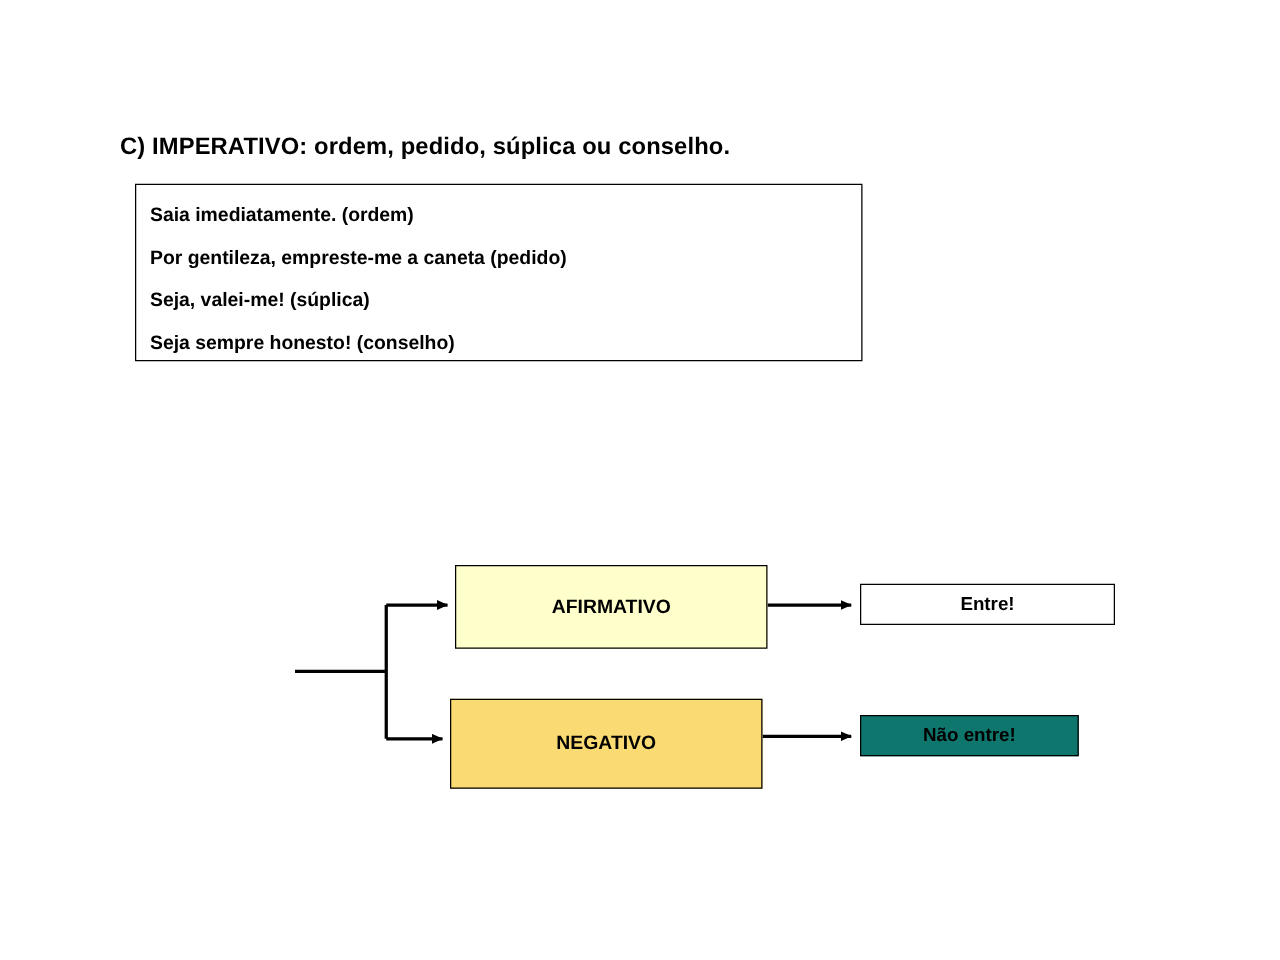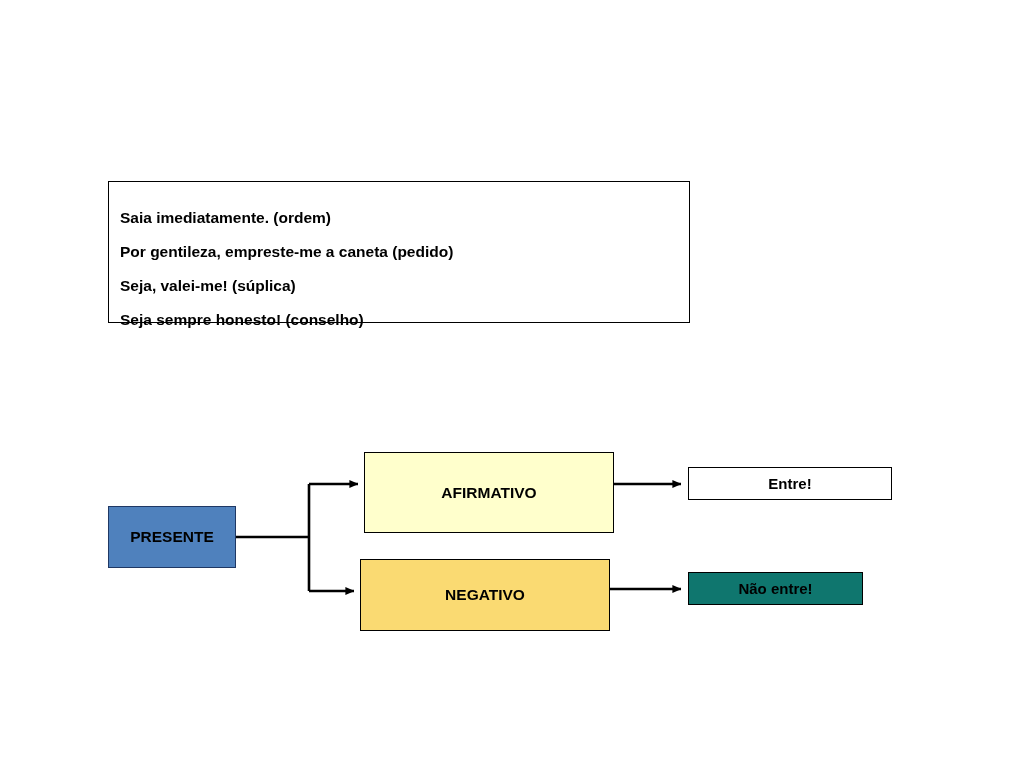--- a/index.html
+++ b/index.html
@@ -30,27 +30,27 @@
     font-size: 19px;
     font-weight: bold;
     letter-spacing: 0.1px;
     white-space: nowrap;
   }
 
   
   .examples-box {
     position: absolute;
     left: 108px;
-    top: 181px;
+    top: 147px;
     width: 582px;
     height: 142px;
     border: 1px solid #000000;
     box-sizing: border-box;
     background: #ffffff;
-    padding-top: 19px;
+    padding-top: 8px;
   }
   .example-line {
     font-size: 15.5px;
     font-weight: bold;
     margin: 0 0 0 11px;
     line-height: 34px;
     white-space: nowrap;
   }
 
   
@@ -80,21 +80,21 @@
     background: #4f81bd;
     border: 1px solid #1f3864;
     font-size: 15.5px;
     color: #000000;
   }
 
   .node-afirmativo {
     left: 364px;
     top: 452px;
     width: 250px;
-    height: 81px;
+    height: 67px;
     background: #ffffcc;
     border: 1px solid #000000;
     font-size: 15.5px;
   }
 
   .node-negativo {
     left: 360px;
     top: 559px;
     width: 250px;
     height: 72px;
@@ -130,20 +130,21 @@
     width: 1024px;
     height: 768px;
     pointer-events: none;
   }
 </style>
 </head>
 <body>
 
 <div class="slide">
 
+  <div class="heading">C) IMPERATIVO: ordem, pedido, súplica ou conselho.</div>
 
   <div class="examples-box">
     <p class="example-line">Saia imediatamente. (ordem)</p>
     <p class="example-line">Por gentileza, empreste-me a caneta (pedido)</p>
     <p class="example-line">Seja, valei-me! (súplica)</p>
     <p class="example-line">Seja sempre honesto! (conselho)</p>
   </div>
 
   <div class="diagram">
 
@@ -160,21 +161,20 @@
 
       <path d="M309,484 L358,484" stroke="#000000" stroke-width="2.6" fill="none" marker-end="url(#arrowhead)"></path>
 
       <path d="M309,591 L354,591" stroke="#000000" stroke-width="2.6" fill="none" marker-end="url(#arrowhead)"></path>
 
       <path d="M614,484 L681,484" stroke="#000000" stroke-width="2.6" fill="none" marker-end="url(#arrowhead)"></path>
 
       <path d="M610,589 L681,589" stroke="#000000" stroke-width="2.6" fill="none" marker-end="url(#arrowhead)"></path>
     </svg>
 
-    <div class="node node-presente">PRESENTE</div>
 
     <div class="node node-afirmativo">AFIRMATIVO</div>
 
     <div class="node node-negativo">NEGATIVO</div>
 
     <div class="node node-entre">Entre!</div>
 
     <div class="node node-nao-entre">Não entre!</div>
 
   </div>

